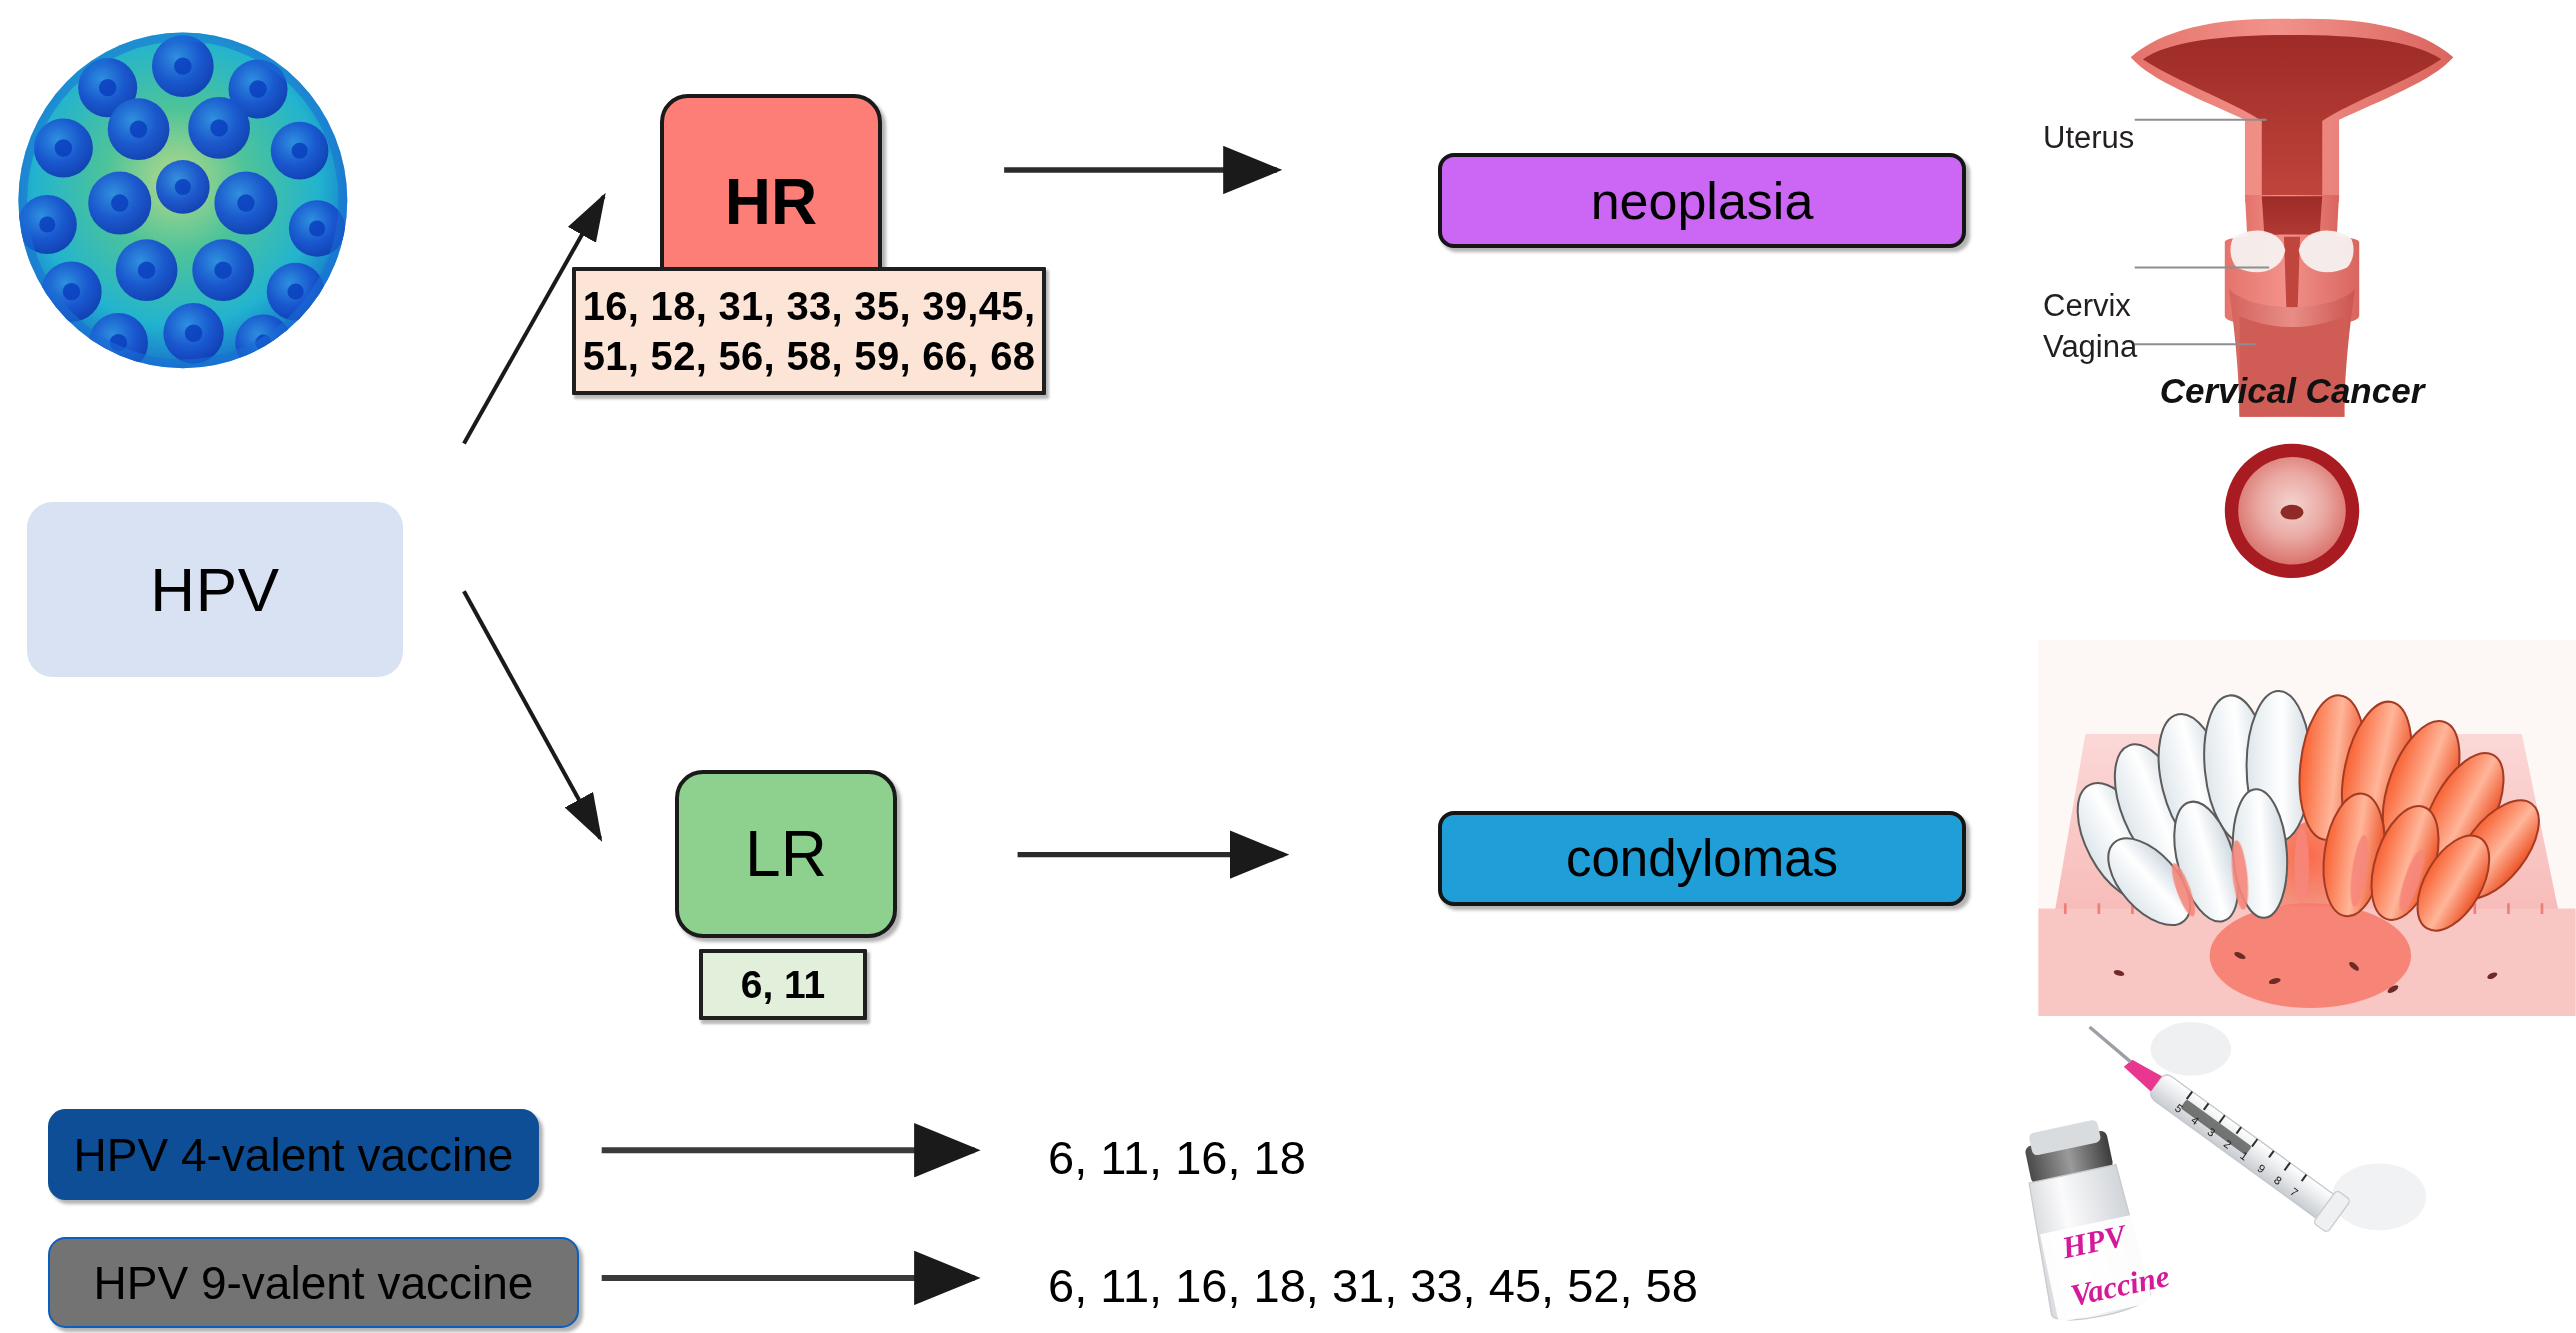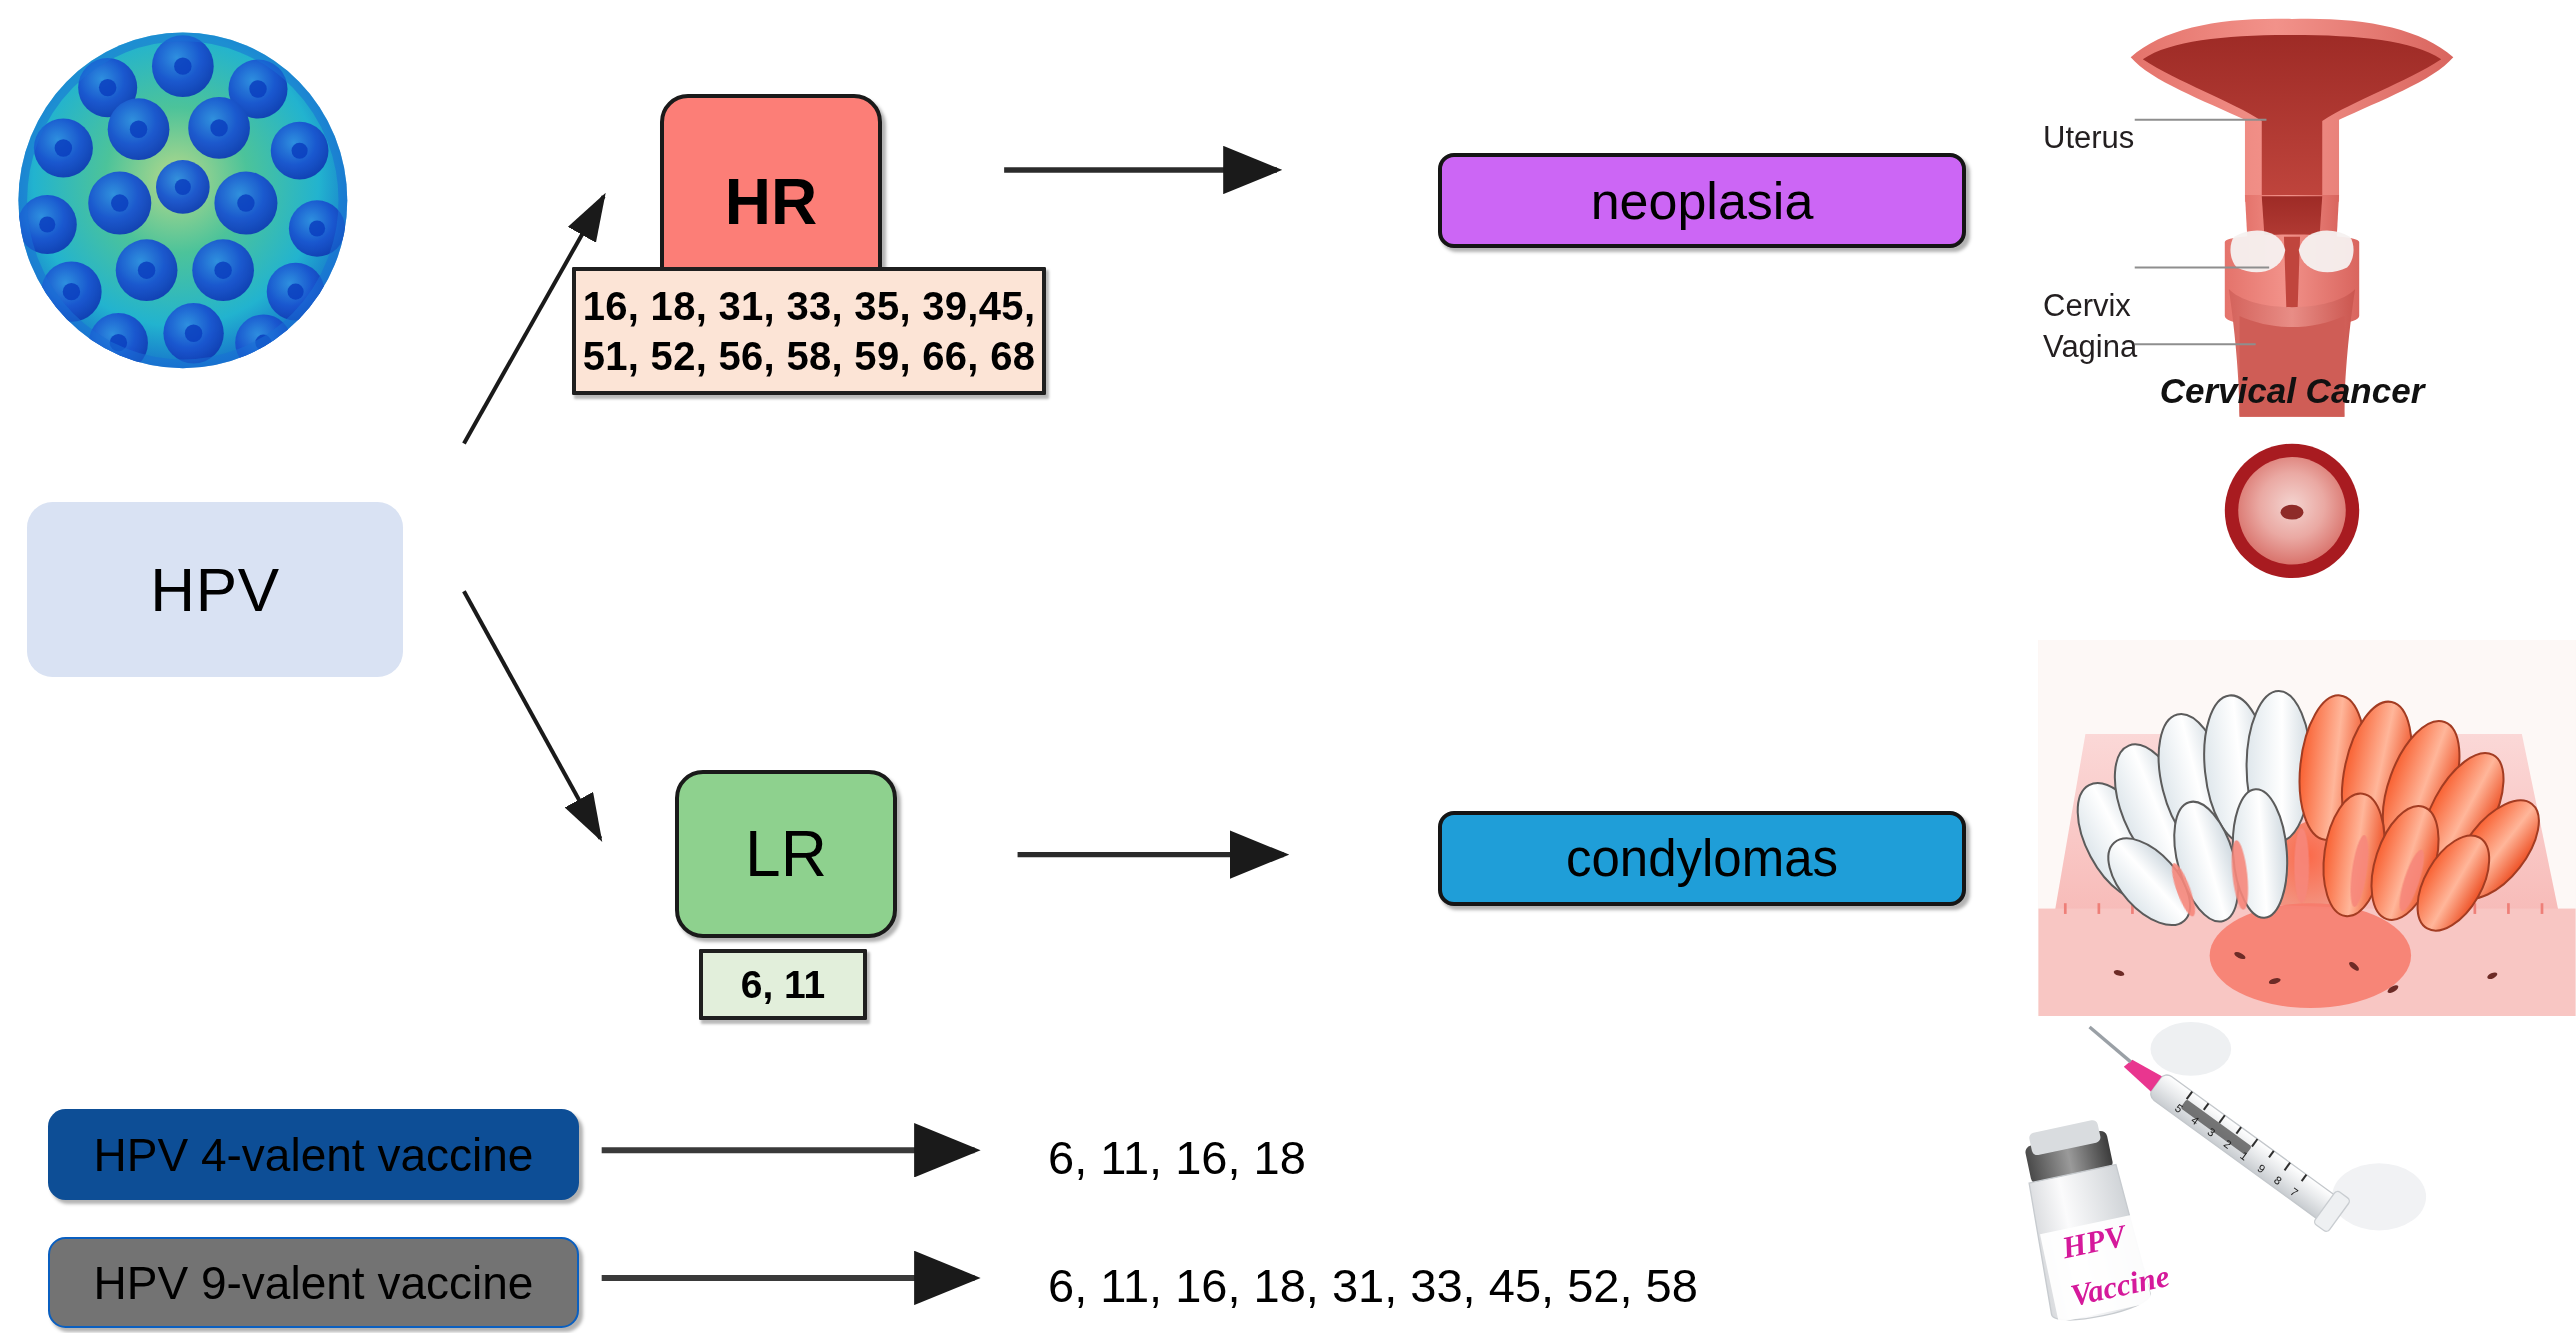--- a/index.html
+++ b/index.html
@@ -69,21 +69,21 @@
   #condylomas-box{
     left:1438px;top:793px;width:528px;height:95px;
     background:#1f9ed8;border:4.7px solid #151515;border-radius:16px;
     font-size:51px;
     box-shadow:3.4px 4px 3.4px rgba(0,0,0,.30);
     margin-top:18px;
   }
 
   
   #vax4-box{
-    left:48px;top:1109px;width:531px;height:91px;
+    left:48px;top:1109px;width:491px;height:91px;
     background:#0d4e96;border:none;border-radius:17.5px;
     font-size:46px;color:#000;
     box-shadow:3.4px 4px 3.4px rgba(0,0,0,.30);
   }
   #vax9-box{
     left:48px;top:1237px;width:531px;height:91px;
     background:#737373;border:2px solid #0a5fc0;border-radius:17.5px;
     font-size:46px;color:#000;
     box-shadow:3.4px 4px 3.4px rgba(0,0,0,.30);
   }

